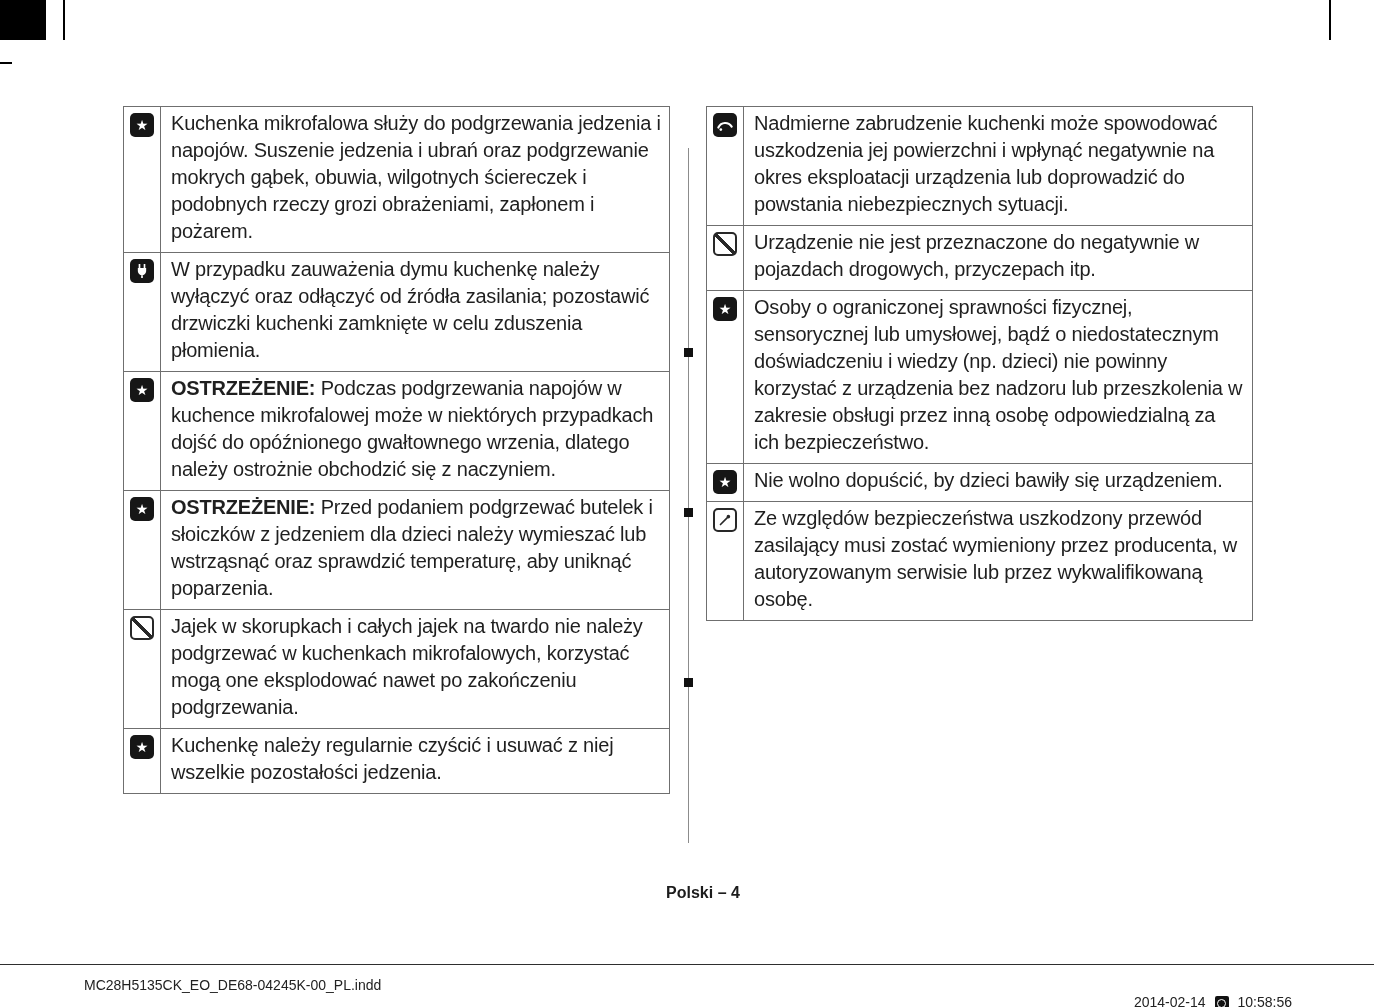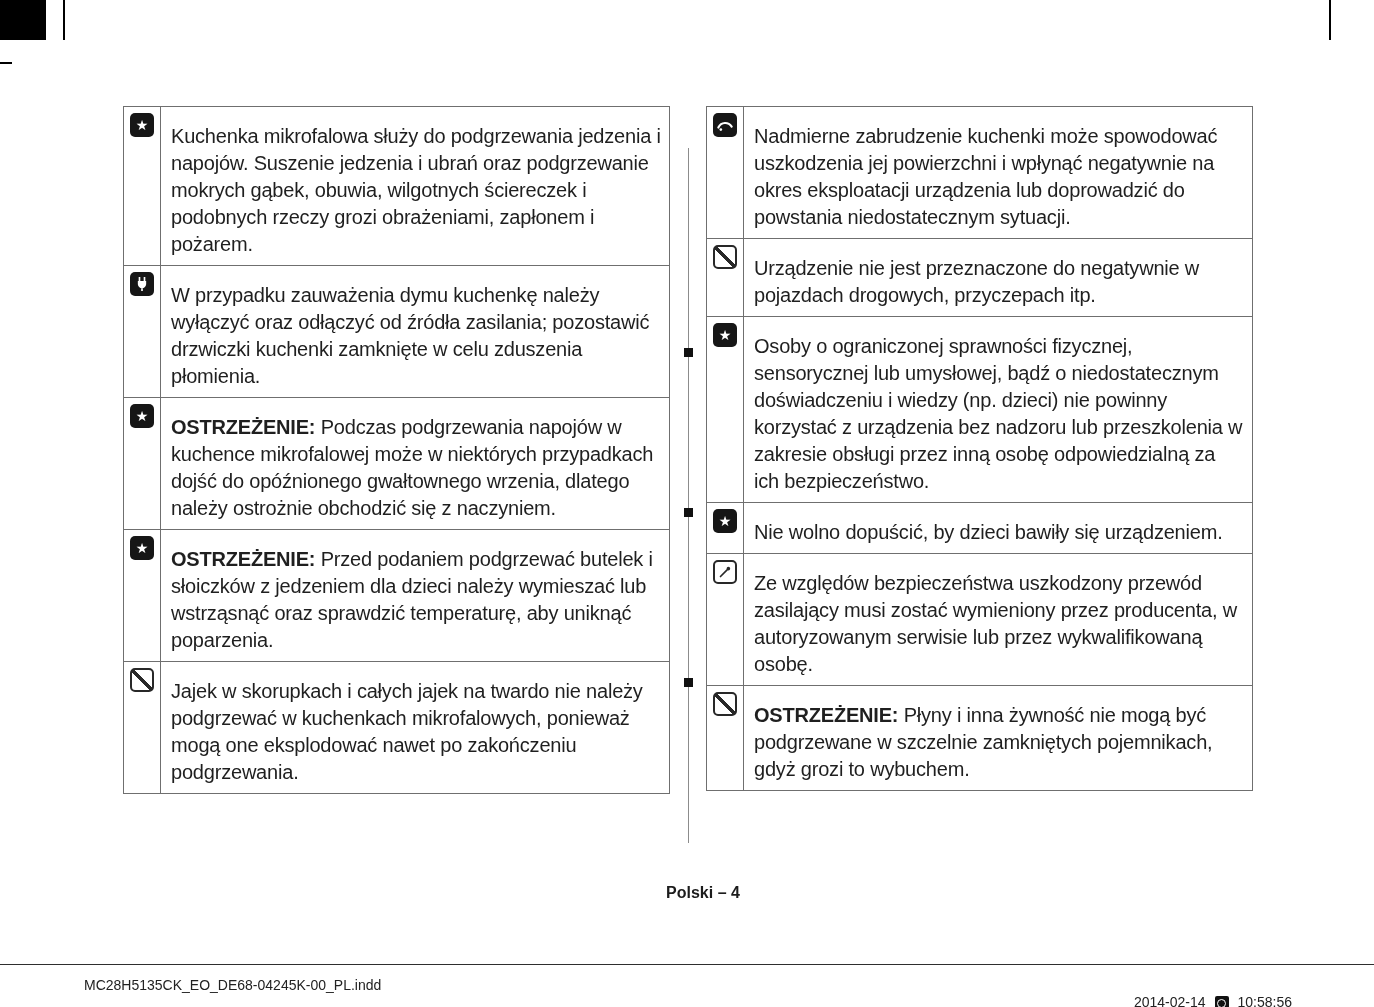--- a/index.html
+++ b/index.html
@@ -30,21 +30,20 @@
     border-right:1px solid #6f6f6f;
     padding-top:6px;
     display:flex; justify-content:center; align-items:flex-start;
     box-sizing:border-box;
   }
   .text-cell {
     flex:1;
     padding:3px 8px 7px 10px;
     font-size:20px; line-height:27px;
     letter-spacing:-0.2px;
-    margin-top:13px;
   }
   .text-cell b { font-weight:bold; }
 
   
   .ic {
     width:24px; height:24px;
     border-radius:5px;
     display:flex; align-items:center; justify-content:center;
     box-sizing:border-box;
     flex:0 0 auto;
@@ -133,43 +132,49 @@
       <div class="icon-cell">
         <span class="ic ic-black ic-star"></span>
       </div>
       <div class="text-cell"><b>OSTRZEŻENIE:</b> <span>Przed podaniem podgrzewać butelek i słoiczków z jedzeniem dla dzieci należy wymieszać lub wstrząsnąć oraz sprawdzić temperaturę, aby uniknąć poparzenia.</span></div>
     </div>
 
     <div class="row">
       <div class="icon-cell">
         <span class="ic ic-outline ic-no"></span>
       </div>
-      <div class="text-cell"><span>Jajek w skorupkach i całych jajek na twardo nie należy podgrzewać w kuchenkach mikrofalowych, ponieważ mogą one eksplodować nawet po zakończeniu podgrzewania.</span></div>
-    </div>
-
+      <div class="text-cell"><span>Jajek w skorupkach i całych jajek na twardo nie należy podgrzewać w kuchenkach mikrofalowych, korzystać mogą one eksplodować nawet po zakończeniu podgrzewania.</span></div>
+    </div>
+
+    <div class="row">
+      <div class="icon-cell">
+        <span class="ic ic-black ic-star"></span>
+      </div>
+      <div class="text-cell"><span>Kuchenkę należy regularnie czyścić i usuwać z niej wszelkie pozostałości jedzenia.</span></div>
+    </div>
 
   </div>
 
   <div class="divider"></div>
   <div class="divider-mark dm-1"></div>
   <div class="divider-mark dm-2"></div>
   <div class="divider-mark dm-3"></div>
 
   <div class="table right-table">
 
     <div class="row">
       <div class="icon-cell">
         <span class="ic ic-black">
           <svg viewBox="0 0 24 24" width="20" height="20" aria-hidden="true">
             <path d="M4 15c3.5-7 12-7 16-1" stroke="#fff" stroke-width="2.6" fill="none" stroke-linecap="round"></path>
             <circle cx="7" cy="17.5" r="1.6" fill="#fff"></circle>
           </svg>
         </span>
       </div>
-      <div class="text-cell"><span>Nadmierne zabrudzenie kuchenki może spowodować uszkodzenia jej powierzchni i wpłynąć negatywnie na okres eksploatacji urządzenia lub doprowadzić do powstania niedostatecznym sytuacji.</span></div>
+      <div class="text-cell"><span>Nadmierne zabrudzenie kuchenki może spowodować uszkodzenia jej powierzchni i wpłynąć negatywnie na okres eksploatacji urządzenia lub doprowadzić do powstania niebezpiecznych sytuacji.</span></div>
     </div>
 
     <div class="row">
       <div class="icon-cell">
         <span class="ic ic-outline ic-no"></span>
       </div>
       <div class="text-cell"><span>Urządzenie nie jest przeznaczone do negatywnie w pojazdach drogowych, przyczepach itp.</span></div>
     </div>
 
     <div class="row">
@@ -191,26 +196,20 @@
         <span class="ic ic-outline">
           <svg viewBox="0 0 24 24" width="18" height="18" aria-hidden="true">
             <circle cx="16.5" cy="7.5" r="2.4" fill="#282828"></circle>
             <path d="M14.8 9.2L6 18" stroke="#282828" stroke-width="2.2" stroke-linecap="round"></path>
           </svg>
         </span>
       </div>
       <div class="text-cell"><span>Ze względów bezpieczeństwa uszkodzony przewód zasilający musi zostać wymieniony przez producenta, w autoryzowanym serwisie lub przez wykwalifikowaną osobę.</span></div>
     </div>
 
-    <div class="row">
-      <div class="icon-cell">
-        <span class="ic ic-outline ic-no"></span>
-      </div>
-      <div class="text-cell"><b>OSTRZEŻENIE:</b> <span>Płyny i inna żywność nie mogą być podgrzewane w szczelnie zamkniętych pojemnikach, gdyż grozi to wybuchem.</span></div>
-    </div>
 
 
   </div>
 
   <div class="page-footer">
     <span>Polski – 4</span>
   </div>
 
   <div class="slug-line"></div>
   <div class="slug">

